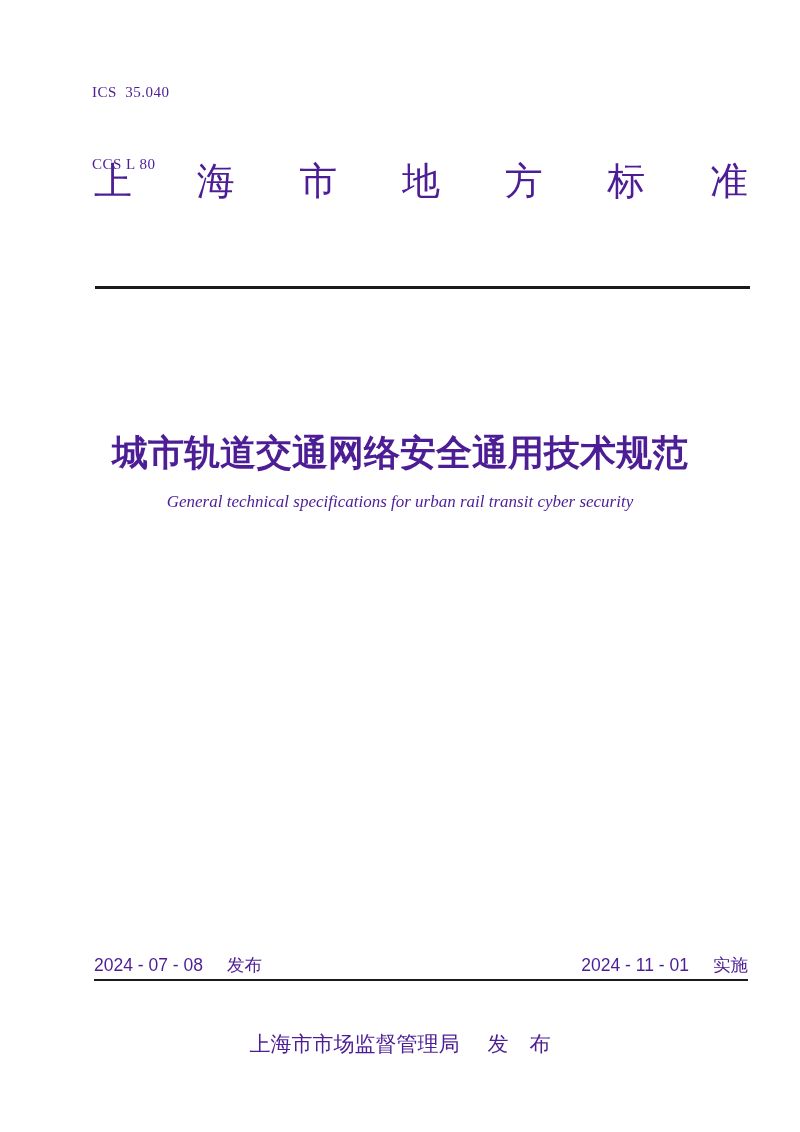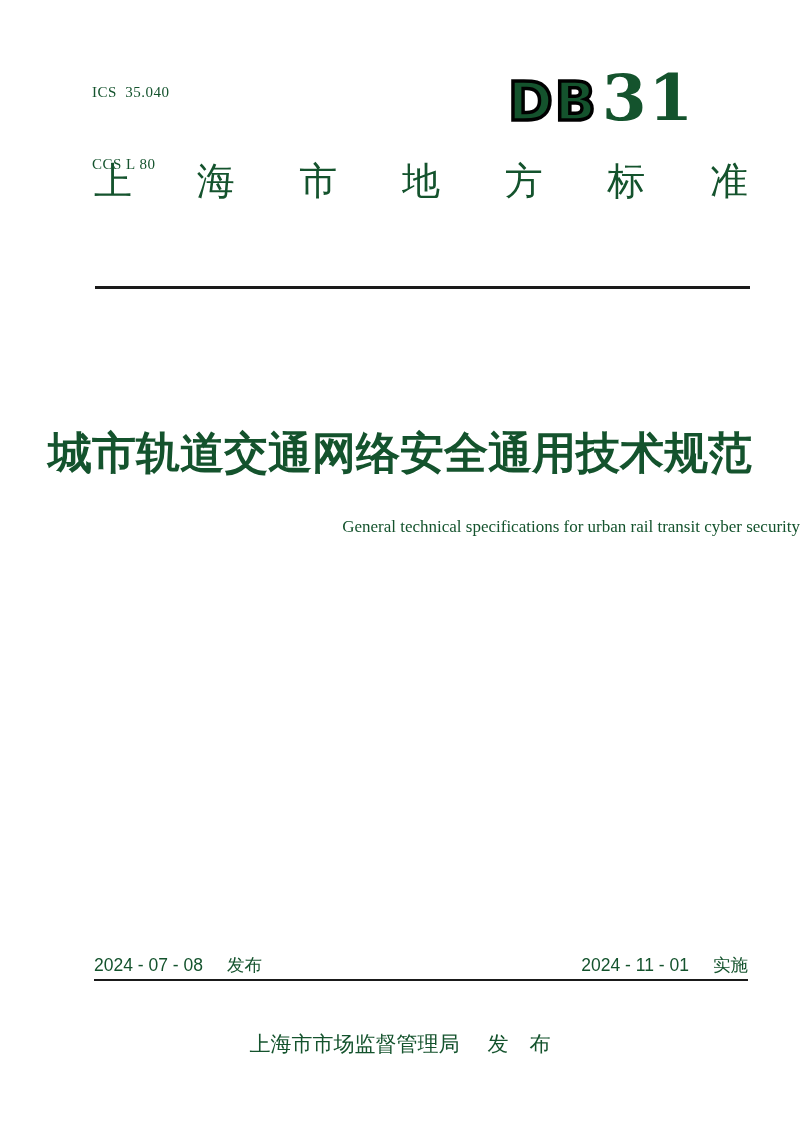--- a/index.html
+++ b/index.html
@@ -5,21 +5,21 @@
   html, body {
     margin: 0;
     padding: 0;
     background: #ffffff;
   }
   .page {
     position: relative;
     width: 800px;
     height: 1132px;
     background: #ffffff;
-    color: #14532d;
+    color: #4c1d95;
     overflow: hidden;
     font-family: "Liberation Sans", sans-serif;
   }
 
   
   .meta-codes {
     position: absolute;
     left: 92px;
     top: 32px;
     font-family: "Liberation Serif", serif;
@@ -85,33 +85,34 @@
     height: 2.5px;
     background: #1a1a1a;
   }
 
   .title-zh {
     position: absolute;
     left: 0;
     top: 433px;
     width: 100%;
     text-align: center;
-    font-size: 44px;
+    font-size: 36px;
     line-height: 40px;
     font-weight: 700;
   }
   .title-en {
     position: absolute;
     left: 0;
-    top: 516px;
+    top: 491px;
     width: 100%;
-    text-align: right;
+    text-align: center;
     font-family: "Liberation Serif", serif;
     font-size: 17px;
     line-height: 22px;
+    font-style: italic;
   }
 
   
   .dates-row {
     position: absolute;
     left: 94px;
     top: 954px;
     width: 654px;
     display: flex;
     justify-content: space-between;
@@ -151,24 +152,20 @@
 </head>
 <body>
 
 <div class="page">
 
   <div class="meta-codes">
     <div>ICS  35.040</div>
     <div>CCS L 80</div>
   </div>
 
-  <div class="logo">
-    <span class="logo-db">DB</span>
-    <span class="logo-num">31</span>
-  </div>
 
   <div class="banner">
     <span>上</span>
     <span>海</span>
     <span>市</span>
     <span>地</span>
     <span>方</span>
     <span>标</span>
     <span>准</span>
   </div>

